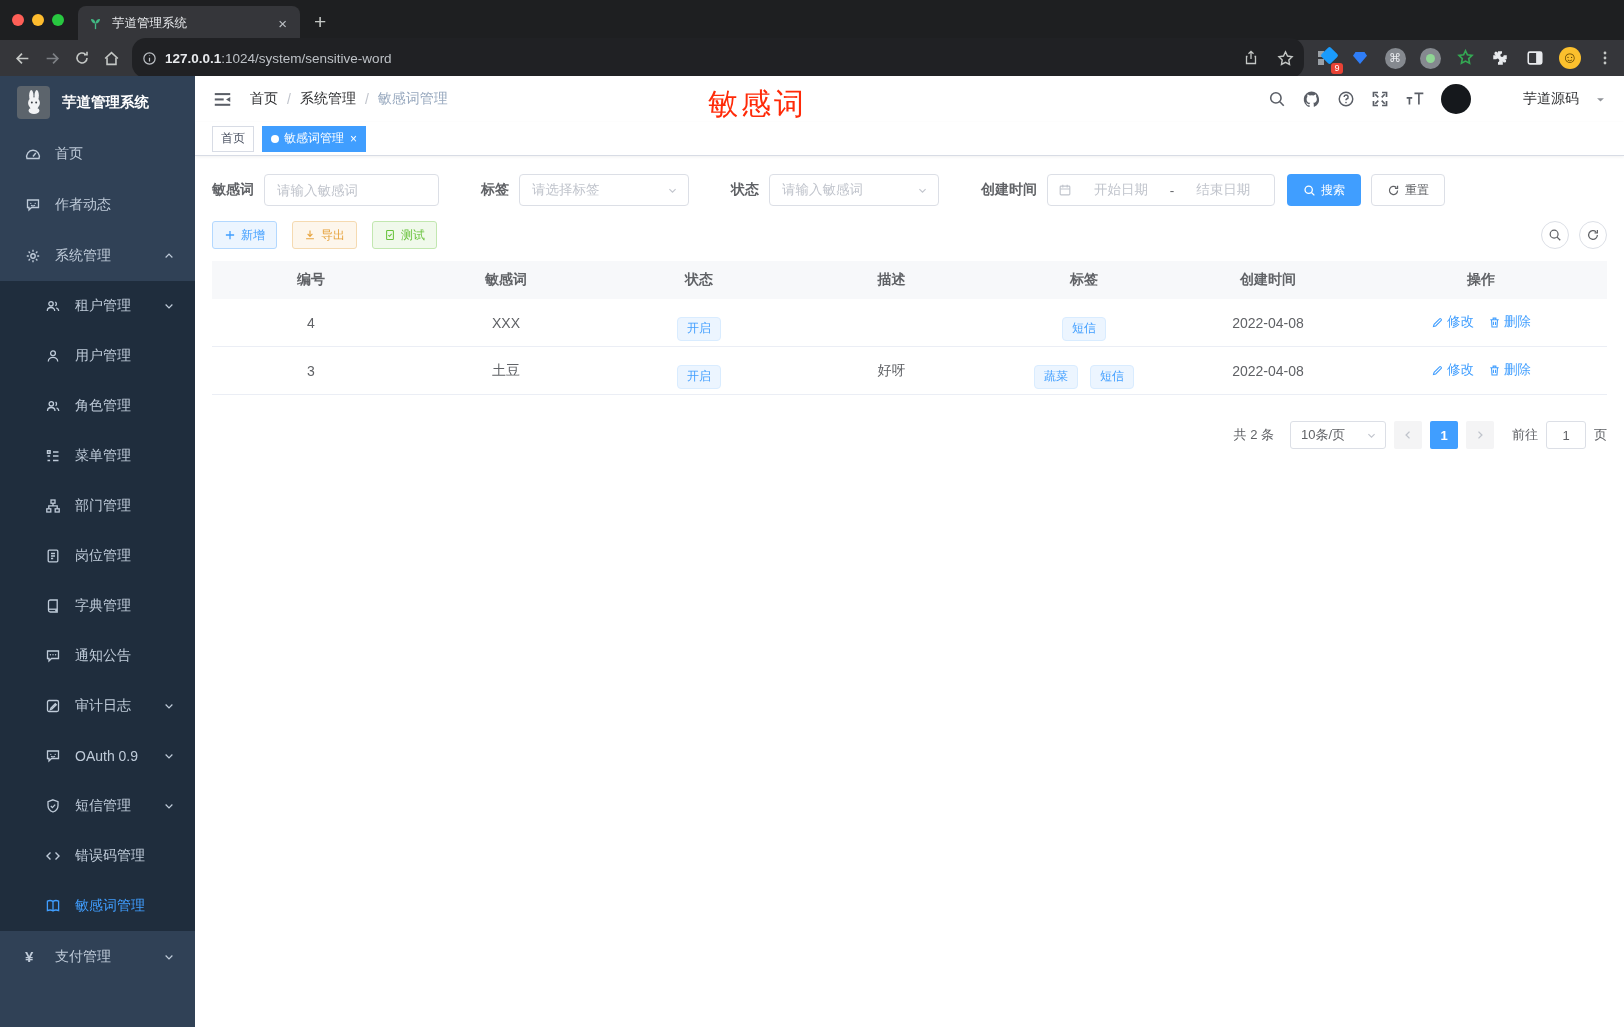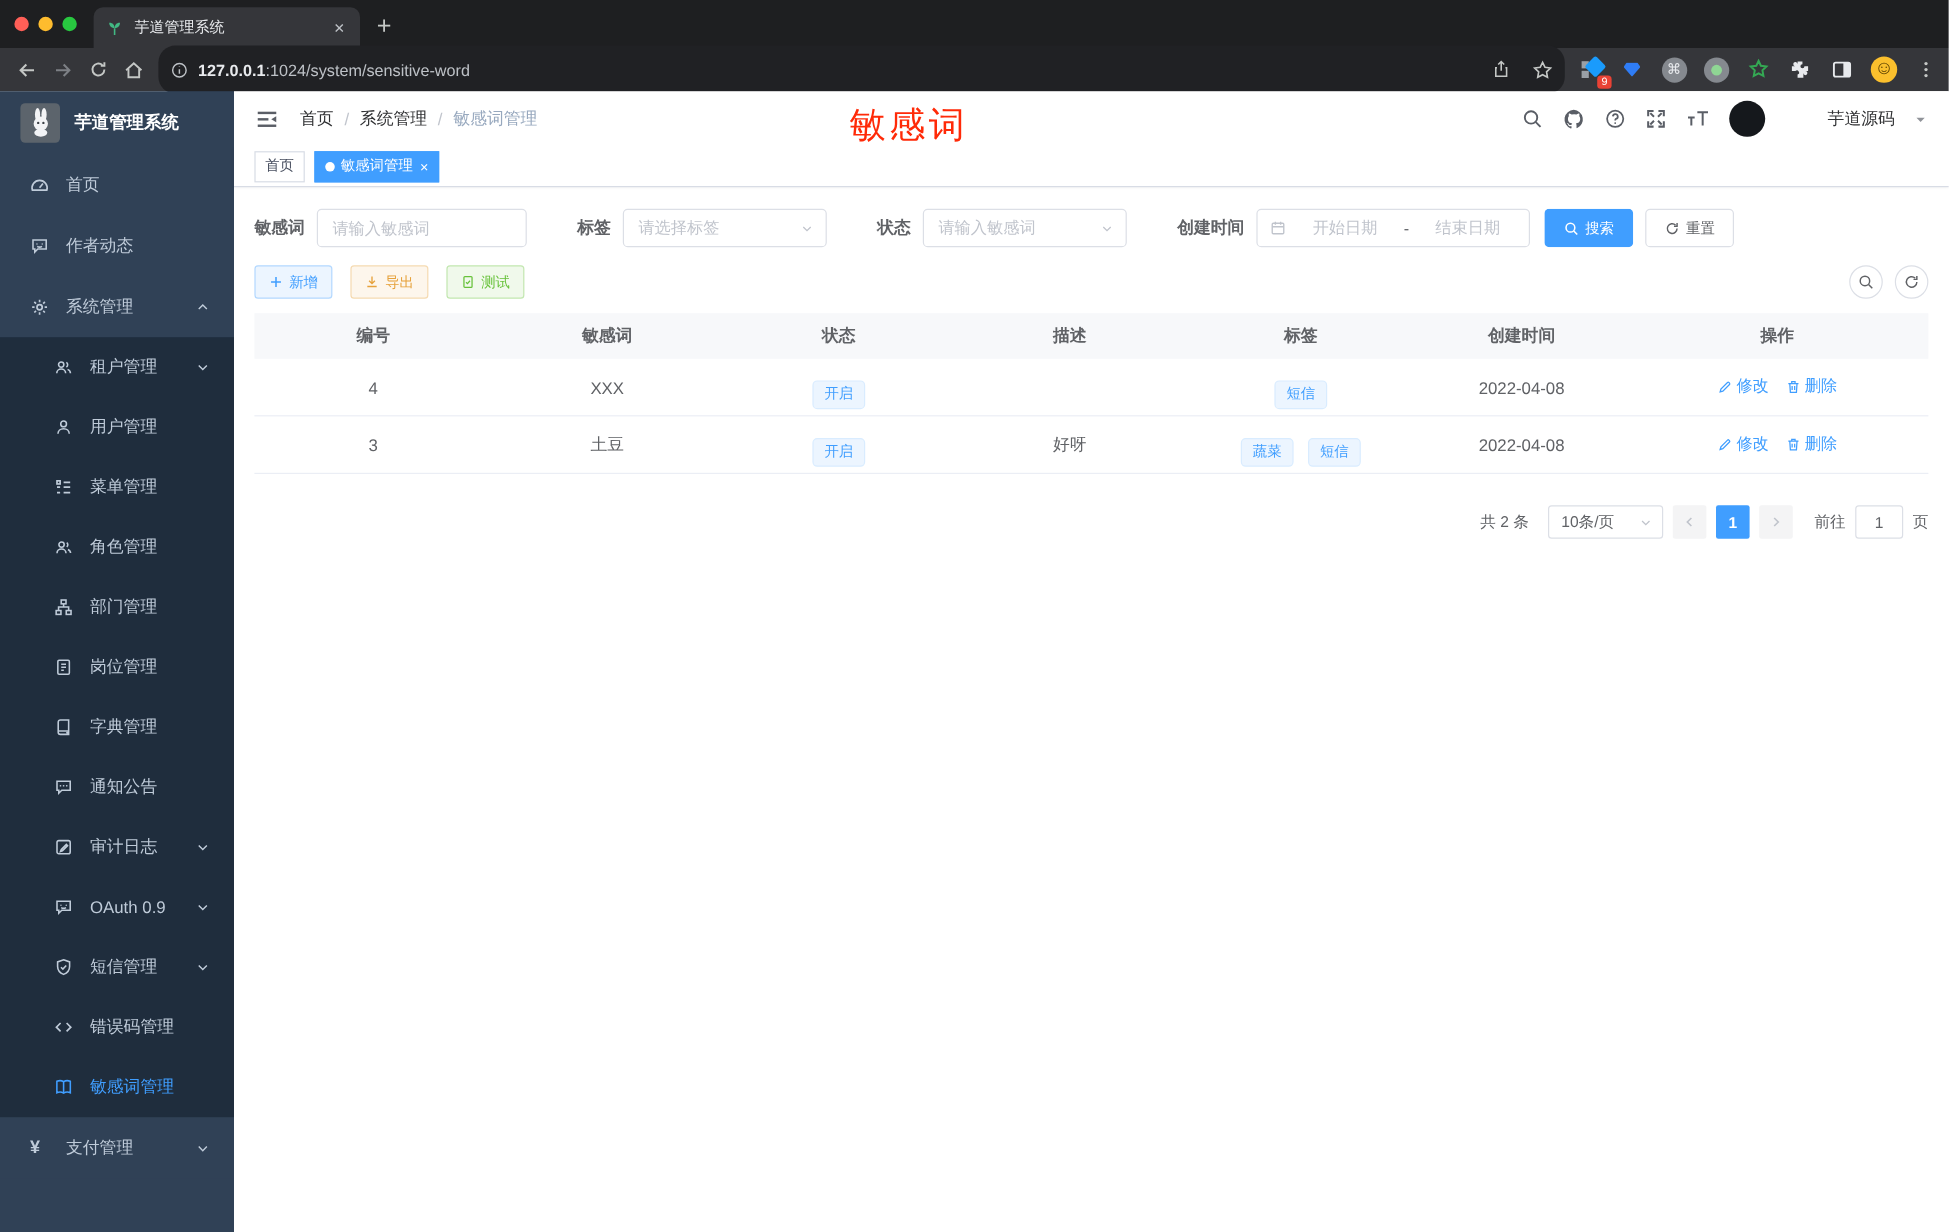--- a/index.html
+++ b/index.html
@@ -333,36 +333,36 @@
         <span class="s-ico">
           <svg width="16" height="16" viewBox="0 0 16 16" stroke="currentColor" stroke-width="1.3" fill="none">
               <circle cx="8" cy="5.3" r="2.4"></circle>
               <path d="M3.3 13.5c0-2.4 2.1-4.2 4.7-4.2s4.7 1.8 4.7 4.2"></path>
             </svg>
         </span>
         <span>用户管理</span>
       </div>
       <div class="s-item">
         <span class="s-ico">
+          <svg width="16" height="16" viewBox="0 0 16 16" stroke="currentColor" stroke-width="1.3" fill="none">
+              <circle cx="6.3" cy="5.8" r="2.2"></circle>
+              <path d="M2.5 13c0-2 1.7-3.5 3.8-3.5S10 11 10 13"></path>
+              <path d="M10.6 4.1a2.2 2.2 0 0 1 0 3.6M11.6 9.9c1.3.5 2.2 1.6 2.2 3"></path>
+            </svg>
+        </span>
+        <span>角色管理</span>
+      </div>
+      <div class="s-item">
+        <span class="s-ico">
           <svg width="16" height="16" viewBox="0 0 16 16" stroke="currentColor" stroke-width="1.4" fill="none">
               <rect x="2.5" y="2.7" width="2.6" height="2.6"></rect>
               <path d="M2.5 8h2.6M2.5 12.5h2.6M8 4h5.5M8 8h5.5M8 12.5h5.5"></path>
             </svg>
         </span>
         <span>菜单管理</span>
-      </div>
-      <div class="s-item">
-        <span class="s-ico">
-          <svg width="16" height="16" viewBox="0 0 16 16" stroke="currentColor" stroke-width="1.3" fill="none">
-              <circle cx="6.3" cy="5.8" r="2.2"></circle>
-              <path d="M2.5 13c0-2 1.7-3.5 3.8-3.5S10 11 10 13"></path>
-              <path d="M10.6 4.1a2.2 2.2 0 0 1 0 3.6M11.6 9.9c1.3.5 2.2 1.6 2.2 3"></path>
-            </svg>
-        </span>
-        <span>角色管理</span>
       </div>
       <div class="s-item">
         <span class="s-ico">
           <svg width="16" height="16" viewBox="0 0 16 16" stroke="currentColor" stroke-width="1.3" fill="none">
               <rect x="6" y="2" width="4" height="3.2"></rect>
               <rect x="1.8" y="10.8" width="4" height="3.2"></rect>
               <rect x="10.2" y="10.8" width="4" height="3.2"></rect>
               <path d="M8 5.2v2.6M3.8 10.8V7.8h8.4v3"></path>
             </svg>
         </span>

